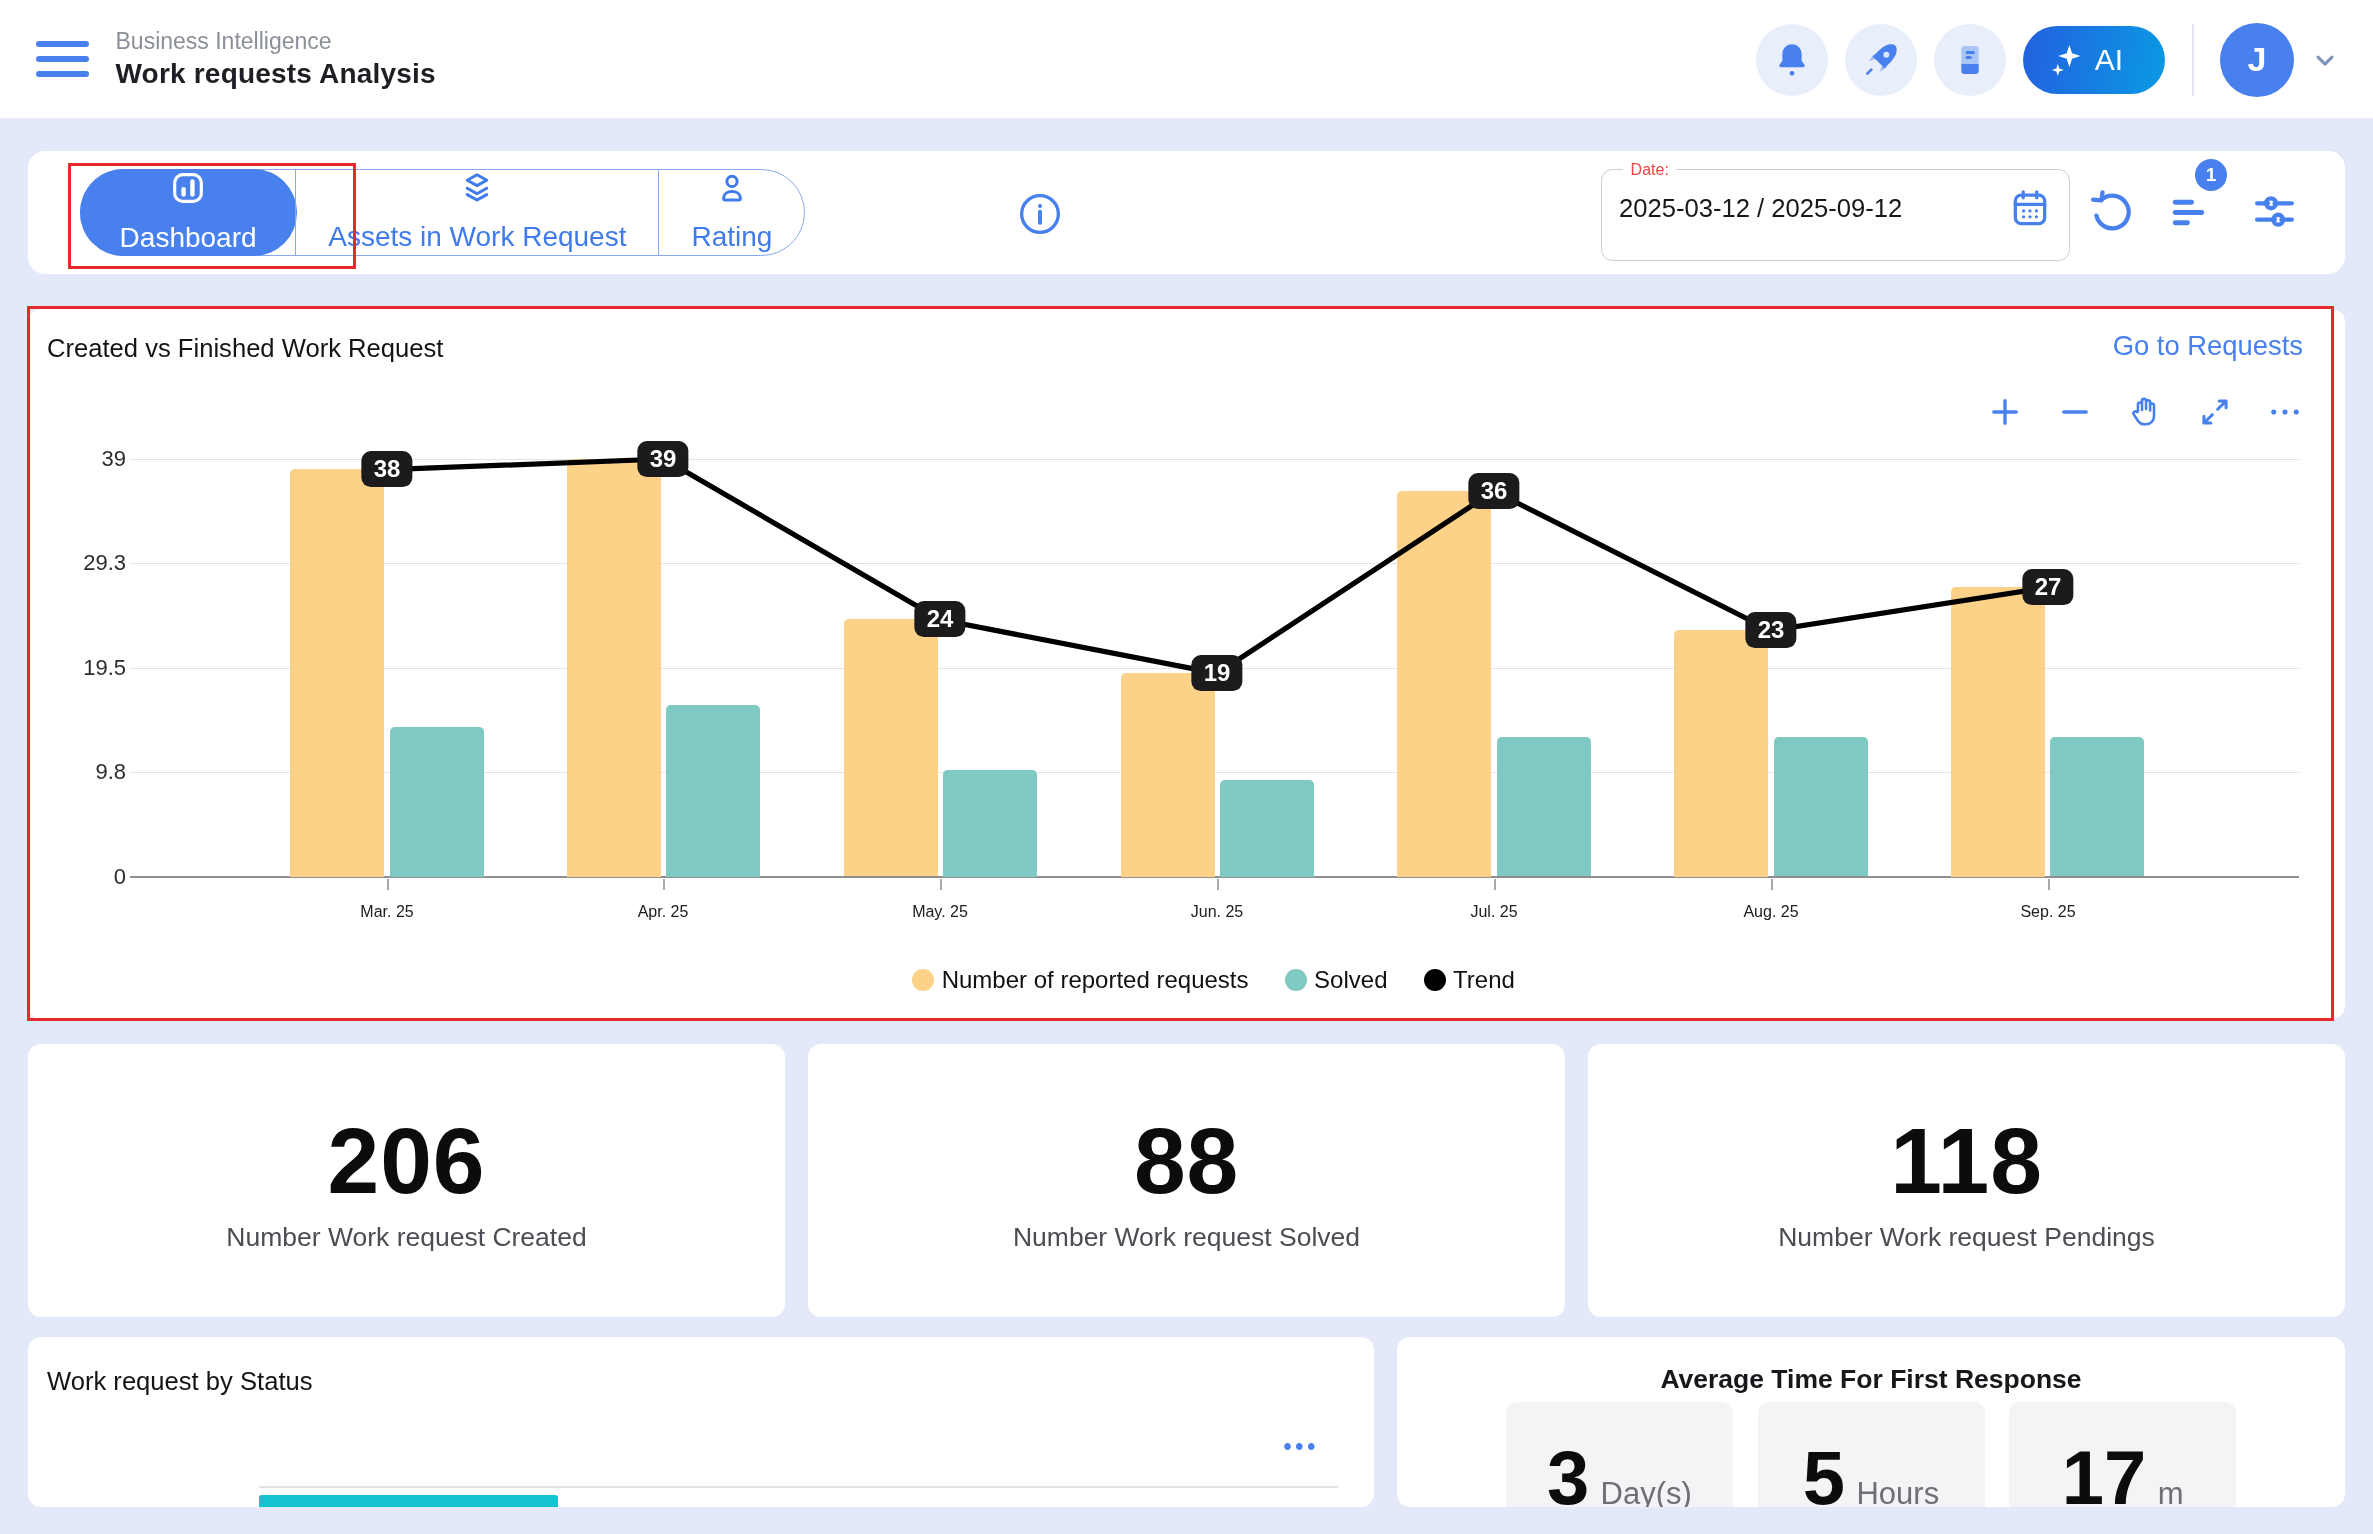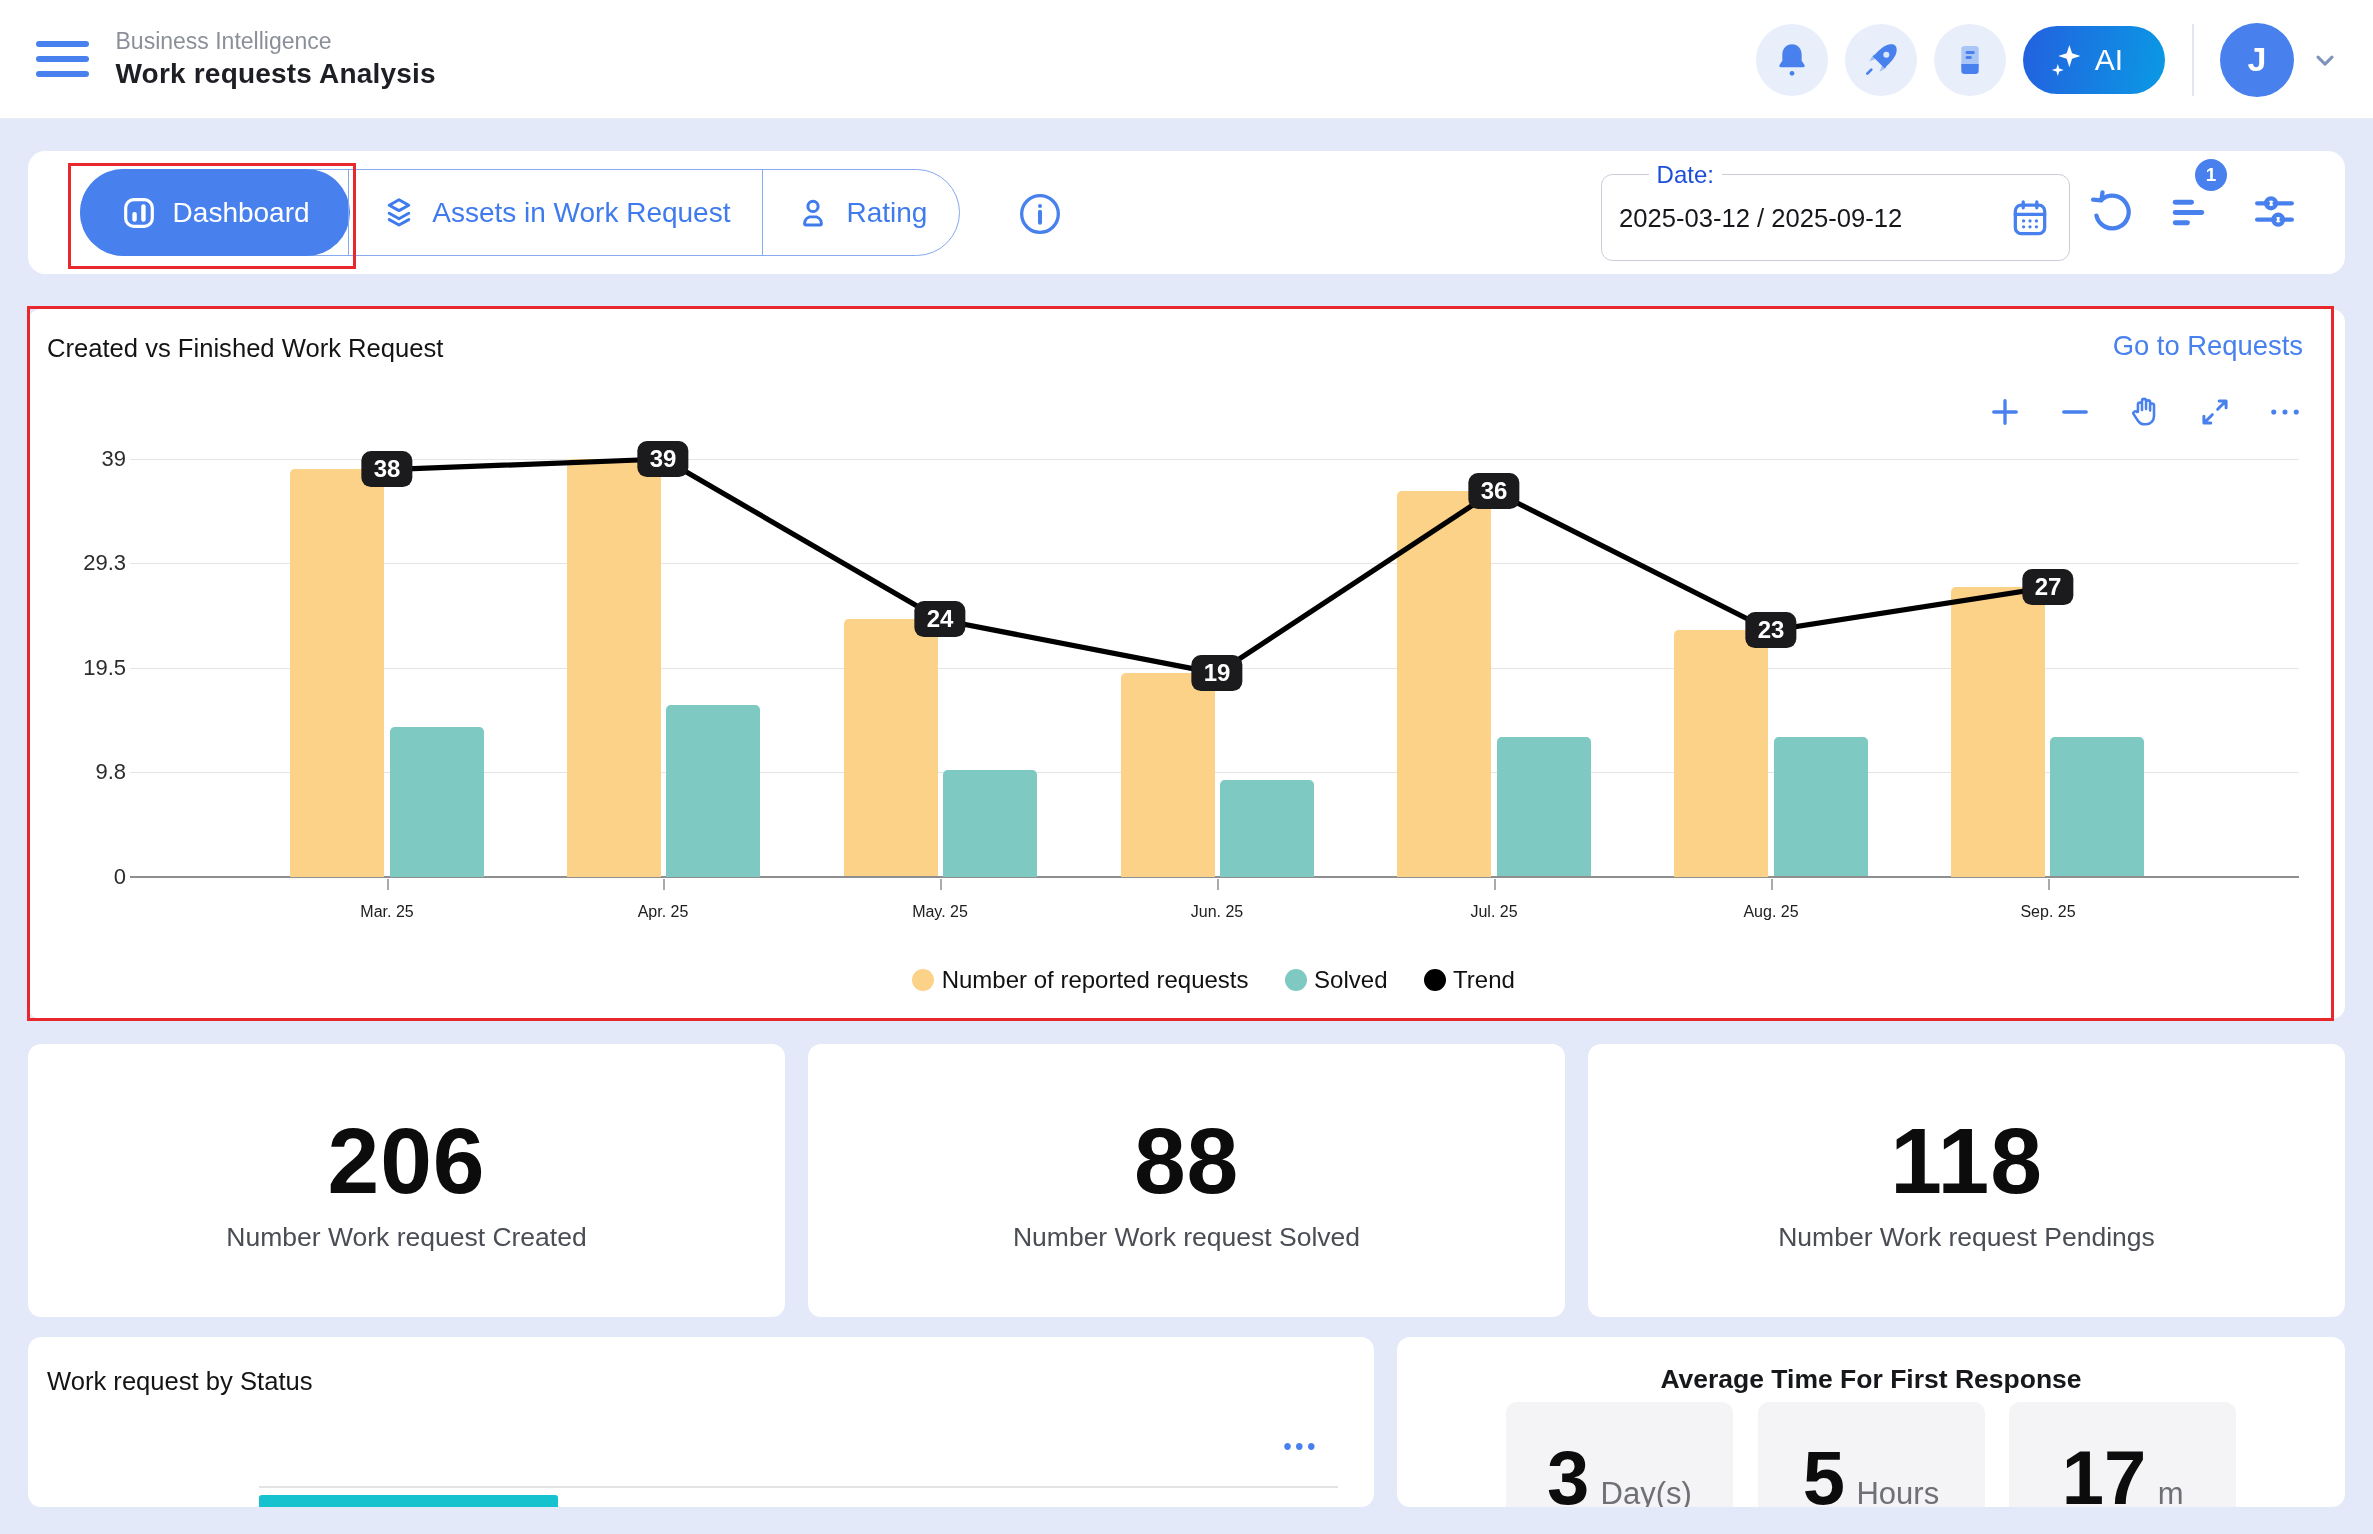--- a/index.html
+++ b/index.html
@@ -21,28 +21,28 @@
             background:linear-gradient(100deg,#2360df 0%,#0a9ae4 100%); color:#fff; font-size:30px; font-weight:500;
             display:flex; align-items:center; gap:9px; }
   .vdiv { width:1.9px; height:72px; background:#e2e6ef; margin:0 9.5px; }
   .avatar { width:74px; height:74px; border-radius:50%; background:#4880ee; color:#fff; font-size:34px; font-weight:600;
             display:flex; align-items:center; justify-content:center; cursor:pointer; }
 
   
   .toolbar-panel { position:absolute; left:28px; top:151px; width:2317px; height:123px; background:#fff; border-radius:17px; }
   .tabgroup { position:absolute; left:52px; top:18px; height:87px; display:flex; align-items:stretch;
               border:1.4px solid #86a9ef; border-radius:44px; background:#fff; }
-  .tab { display:flex; align-items:center; gap:15px; padding:0 32px; font-size:28px; color:#3f7bec; cursor:pointer; white-space:nowrap; }
+  .tab { display:flex; align-items:center; gap:15px; padding:0 32px; font-size:28px; color:#3f7bec; cursor:pointer; white-space:nowrap;flex-direction:column; }
   .tab + .tab { border-left:1.4px solid #86a9ef; }
   .tab.active { background:#4880ee; color:#fff; border-radius:44px; margin:-1.4px; padding:0 40px; border-left:none; }
   .info-circle { position:absolute; left:990px; top:41px; width:44px; height:44px; cursor:pointer; }
 
   .date-field { position:absolute; left:1573px; top:9.5px; width:469px; height:100px; border:1.4px solid #c8cdd8; border-radius:11.4px;
                 padding:0 17px; }
-  .date-field legend { font-size:24px; color:#1d4ed8; padding:0 7.6px; margin-left:30px; }
+  .date-field legend { font-size:16px; color:#ef4444; padding:0 7.6px; margin-left:4px; }
   .date-row { display:flex; align-items:center; justify-content:space-between; margin-top:7.6px; }
   .date-value { font-size:25.6px; color:#17181c; }
   .tool-ico { position:absolute; top:36px; width:49px; height:49px; cursor:pointer; }
   .badge { position:absolute; left:2167px; top:7.6px; min-width:32px; height:32px; border-radius:16px; background:#4880ee; color:#fff;
            font-size:19px; font-weight:700; display:flex; align-items:center; justify-content:center; padding:0 5.7px; }
 
   
   .chart-card { position:absolute; left:28px; top:309px; width:2317px; height:710px; background:#fff; border-radius:13.2px; }
   .chart-title { position:absolute; left:19px; top:24.6px; font-size:25.6px; color:#141414; }
   .chart-link { position:absolute; right:42px; top:21px; font-size:27.4px; color:#4880ee; cursor:pointer; }

